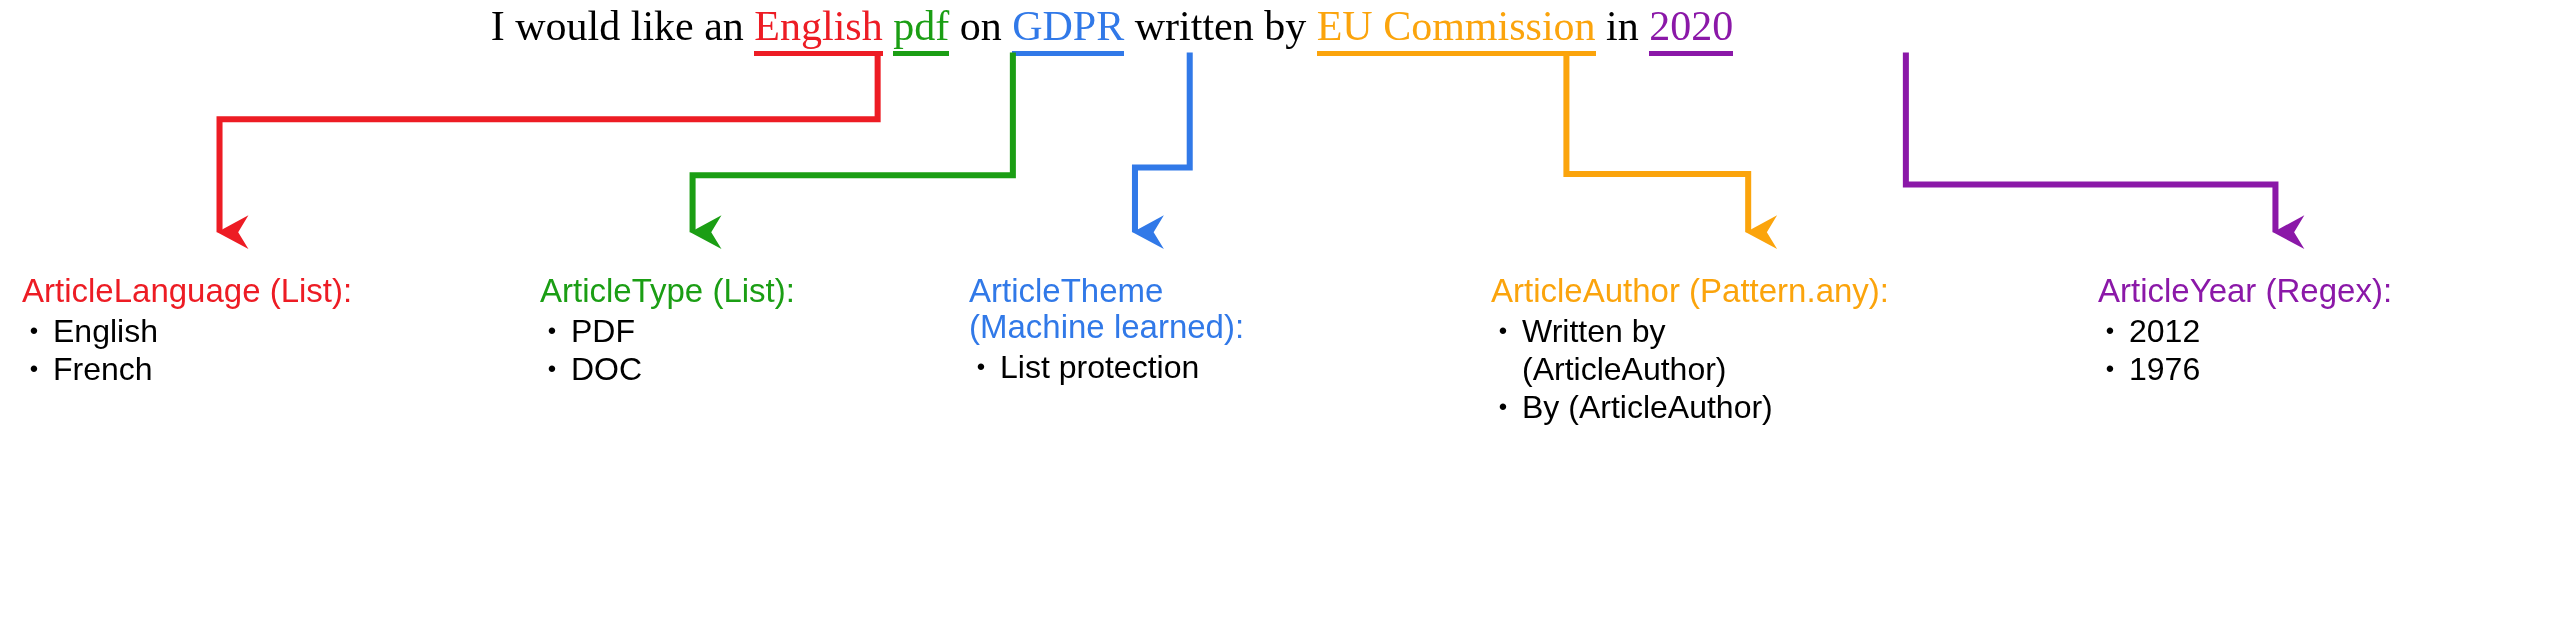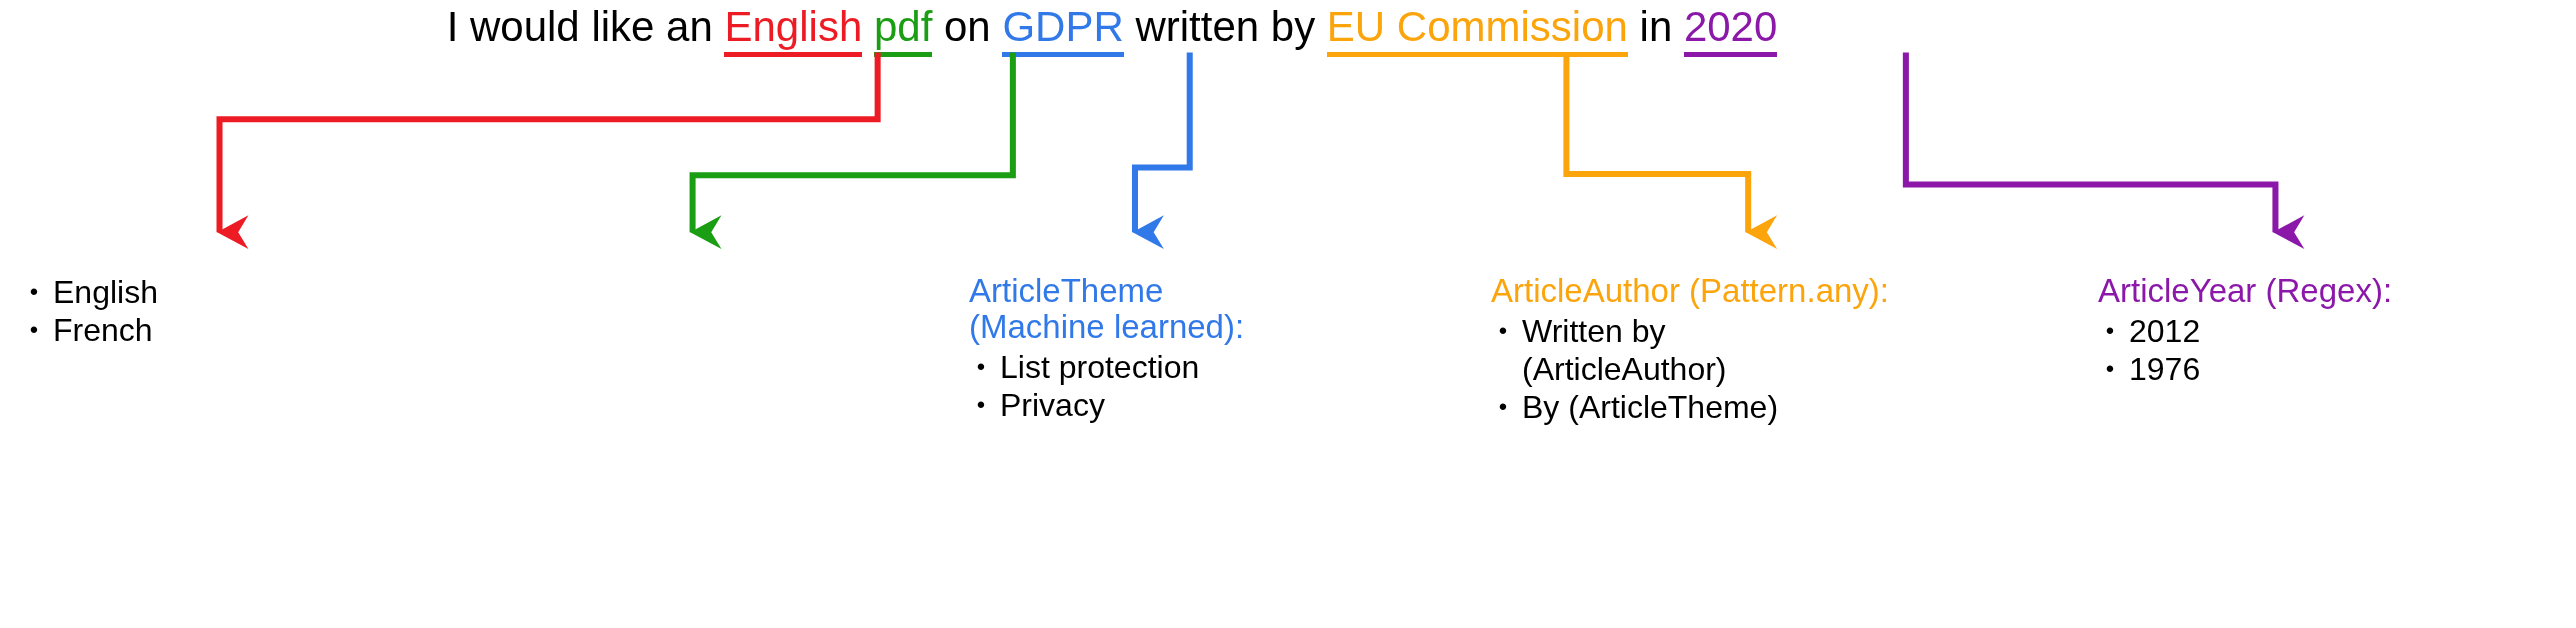--- a/index.html
+++ b/index.html
@@ -23,20 +23,21 @@
     position: absolute;
     left: 0;
     top: 0;
     width: 2224px;
     text-align: center;
     font-size: 42px;
     line-height: 53px;
     color: #000000;
     white-space: nowrap;
     letter-spacing: 0px;
+    font-family: Liberation Serif, serif;
   }
   #sentence .tok {
     display: inline;
   }
   #sentence .hl {
     display: inline;
     border-bottom: 5px solid currentColor;
     padding-bottom: 2.2px;
   }
   .c-red    { color: #ED1C24; }
@@ -128,42 +129,49 @@
     <path d="M 1849 96 L 1849 320 L 1264 320 L 1264 424" fill="none" stroke="#1B9E14" stroke-width="11" stroke-linecap="butt" stroke-linejoin="miter" marker-end="url(#ah-green)"></path>
 
     <path d="M 2172 96 L 2172 306 L 2072 306 L 2072 424" fill="none" stroke="#3179E8" stroke-width="11" stroke-linecap="butt" stroke-linejoin="miter" marker-end="url(#ah-blue)"></path>
 
     <path d="M 2860 96 L 2860 318 L 3192 318 L 3192 424" fill="none" stroke="#FBA40C" stroke-width="11" stroke-linecap="butt" stroke-linejoin="miter" marker-end="url(#ah-orange)"></path>
 
     <path d="M 3480 96 L 3480 337 L 4155 337 L 4155 424" fill="none" stroke="#8B18A8" stroke-width="11" stroke-linecap="butt" stroke-linejoin="miter" marker-end="url(#ah-purple)"></path>
   </svg>
 
   <div class="entity" id="entity-0">
+    <div class="entity-title c-red">ArticleLanguage (List):</div>
     <ul class="entity-list">
       <li>English</li>
       <li>French</li>
     </ul>
   </div>
 
+  <div class="entity" id="entity-1">
+    <div class="entity-title c-green">ArticleType (List):</div>
+    <ul class="entity-list">
+      <li>PDF</li>
+      <li>DOC</li>
+    </ul>
+  </div>
 
   <div class="entity" id="entity-2">
     <div class="entity-title c-blue">ArticleTheme
 (Machine learned):</div>
     <ul class="entity-list">
       <li>List protection</li>
-      <li>Privacy</li>
     </ul>
   </div>
 
   <div class="entity" id="entity-3">
     <div class="entity-title c-orange">ArticleAuthor (Pattern.any):</div>
     <ul class="entity-list">
       <li>Written by
 (ArticleAuthor)</li>
-      <li>By (ArticleTheme)</li>
+      <li>By (ArticleAuthor)</li>
     </ul>
   </div>
 
   <div class="entity" id="entity-4">
     <div class="entity-title c-purple">ArticleYear (Regex):</div>
     <ul class="entity-list">
       <li>2012</li>
       <li>1976</li>
     </ul>
   </div>

